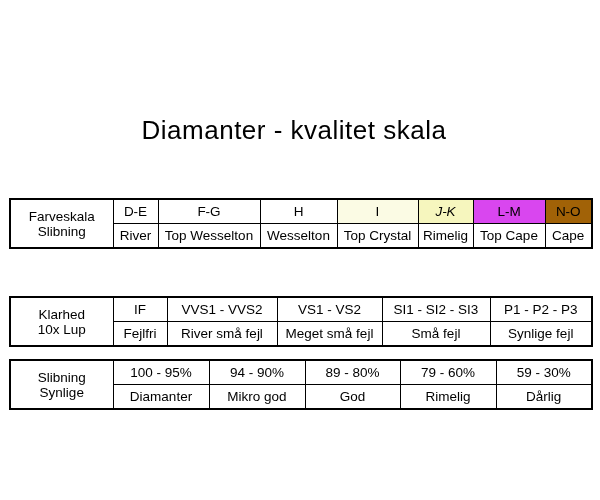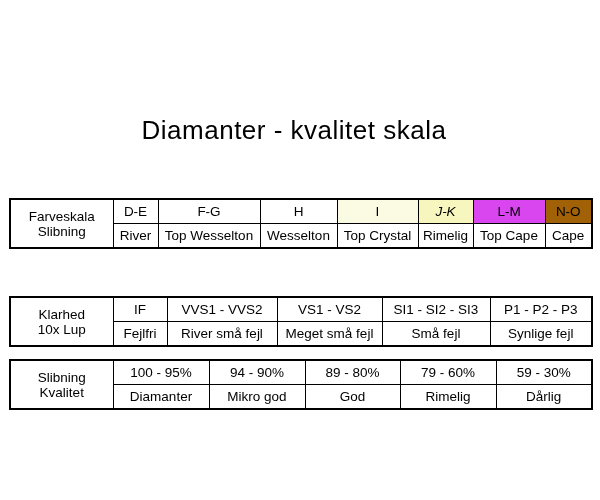--- a/index.html
+++ b/index.html
@@ -130,21 +130,21 @@
       <col style="width:96px">
       <col style="width:96px">
     <col style="width:95px">
       <col style="width:96px">
       <col style="width:96px">
   </colgroup>
   <tbody>
       <tr>
     <td class="rowlabel" rowspan="2">
       <div>Slibning</div>
-      <div>Kvalitet</div>
+      <div>Synlige</div>
     </td>
     <td>100 - 95%</td>
     <td>94 - 90%</td>
     <td>89 - 80%</td>
     <td>79 - 60%</td>
     <td>59 - 30%</td>
   </tr>
   <tr>
     <td>Diamanter</td>
     <td>Mikro god</td>

